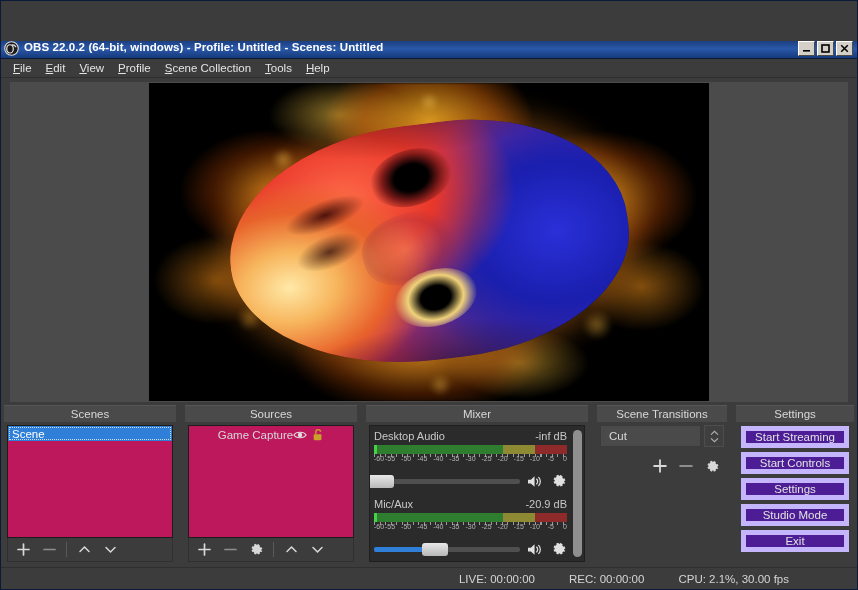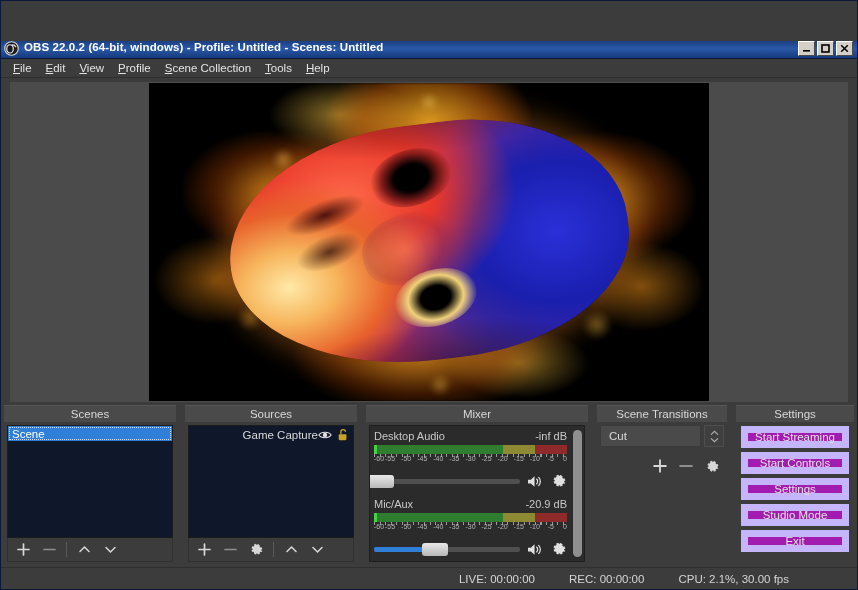--- a/index.html
+++ b/index.html
@@ -187,40 +187,40 @@
   }
   .dock-body {
     flex: 1 1 auto;
     background: #3c3c3c;
     padding: 3px;
     display: flex; flex-direction: column;
     min-height: 0;
   }
   .listbox {
     flex: 1 1 auto;
-    background: #0f172a;
+    background: #be185d;
     border: 1px solid #1c1c1c;
     overflow: hidden;
     min-height: 0;
   }
   .list-row {
     height: 15px;
     display: flex; align-items: center;
     padding: 0 4px;
     color: #d8d8d8;
     font-size: 11.5px;
     cursor: pointer;
   }
   .list-row.selected {
     background: #2f7fd8;
     color: #ffffff;
     outline: 1px dotted #cfe0f5;
     outline-offset: -2px;
   }
-  .src-row { justify-content: flex-end; height: 17px; }
+  .src-row { justify-content: center; height: 17px; }
   .src-icons { display: flex; align-items: center; gap: 5px; }
   .toolbar {
     height: 24px;
     flex: 0 0 auto;
     background: #3c3c3c;
     border: 1px solid #303030;
     border-top: none;
     display: flex; align-items: center;
     gap: 2px;
     padding: 0 3px;
@@ -320,25 +320,25 @@
     display: flex; flex-direction: column;
     align-items: center; justify-content: center;
     gap: 1px; cursor: pointer;
   }
   .trans-tools { display: flex; justify-content: flex-end; gap: 2px; }
 
   
   .ctrl-body { padding: 4px 5px; display: flex; flex-direction: column; gap: 4px; }
   .ctrl-btn {
     height: 22px;
-    background: #a21caf;
+    background: #4c1d95;
     color: #e2e2e2;
     font-size: 11.5px;
     display: flex; align-items: center; justify-content: center;
-    border: 7px solid #c4b5fd;
+    border: 5px solid #c4b5fd;
     cursor: pointer;
   }
 
   
   .statusbar {
     height: 22px; flex: 0 0 auto;
     background: #3c3c3c;
     border-top: 1px solid #2f2f2f;
     display: flex; align-items: center; justify-content: flex-end;
     padding-right: 68px; gap: 34px;

